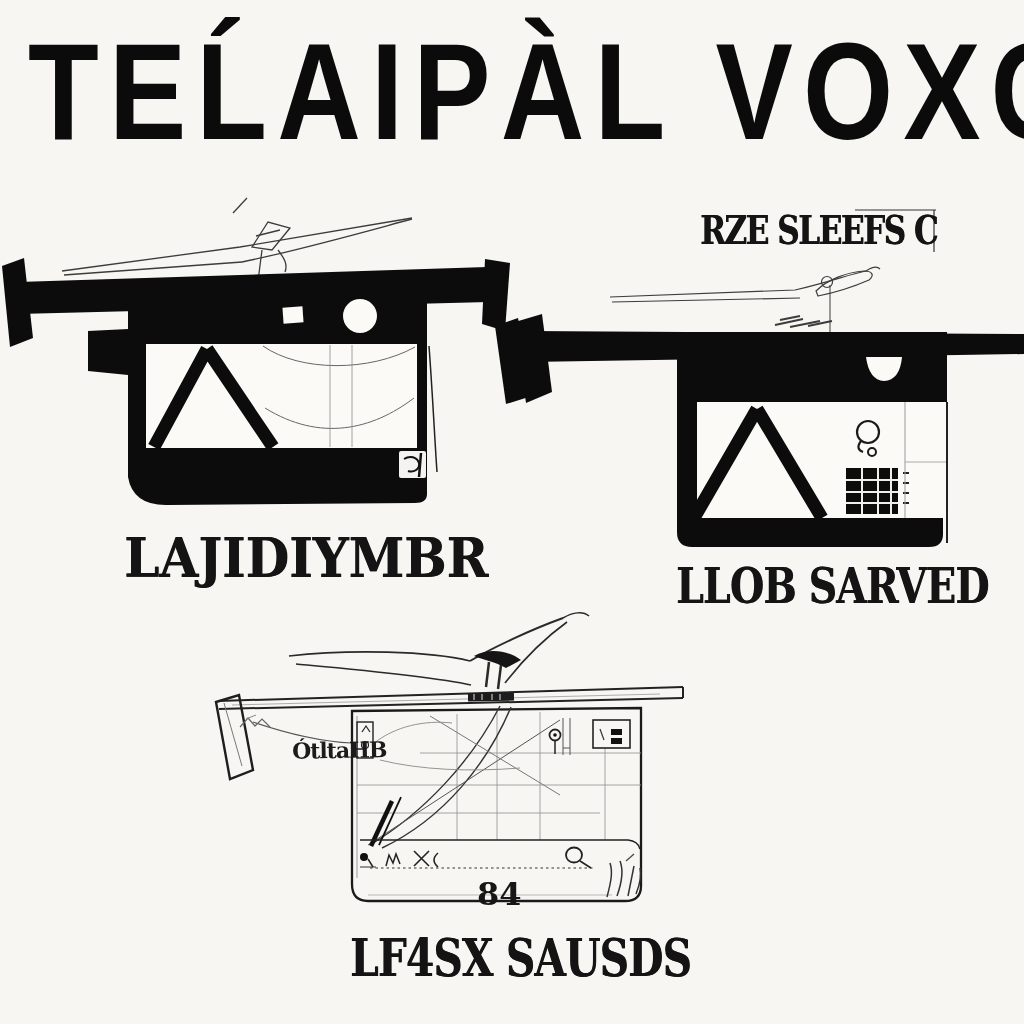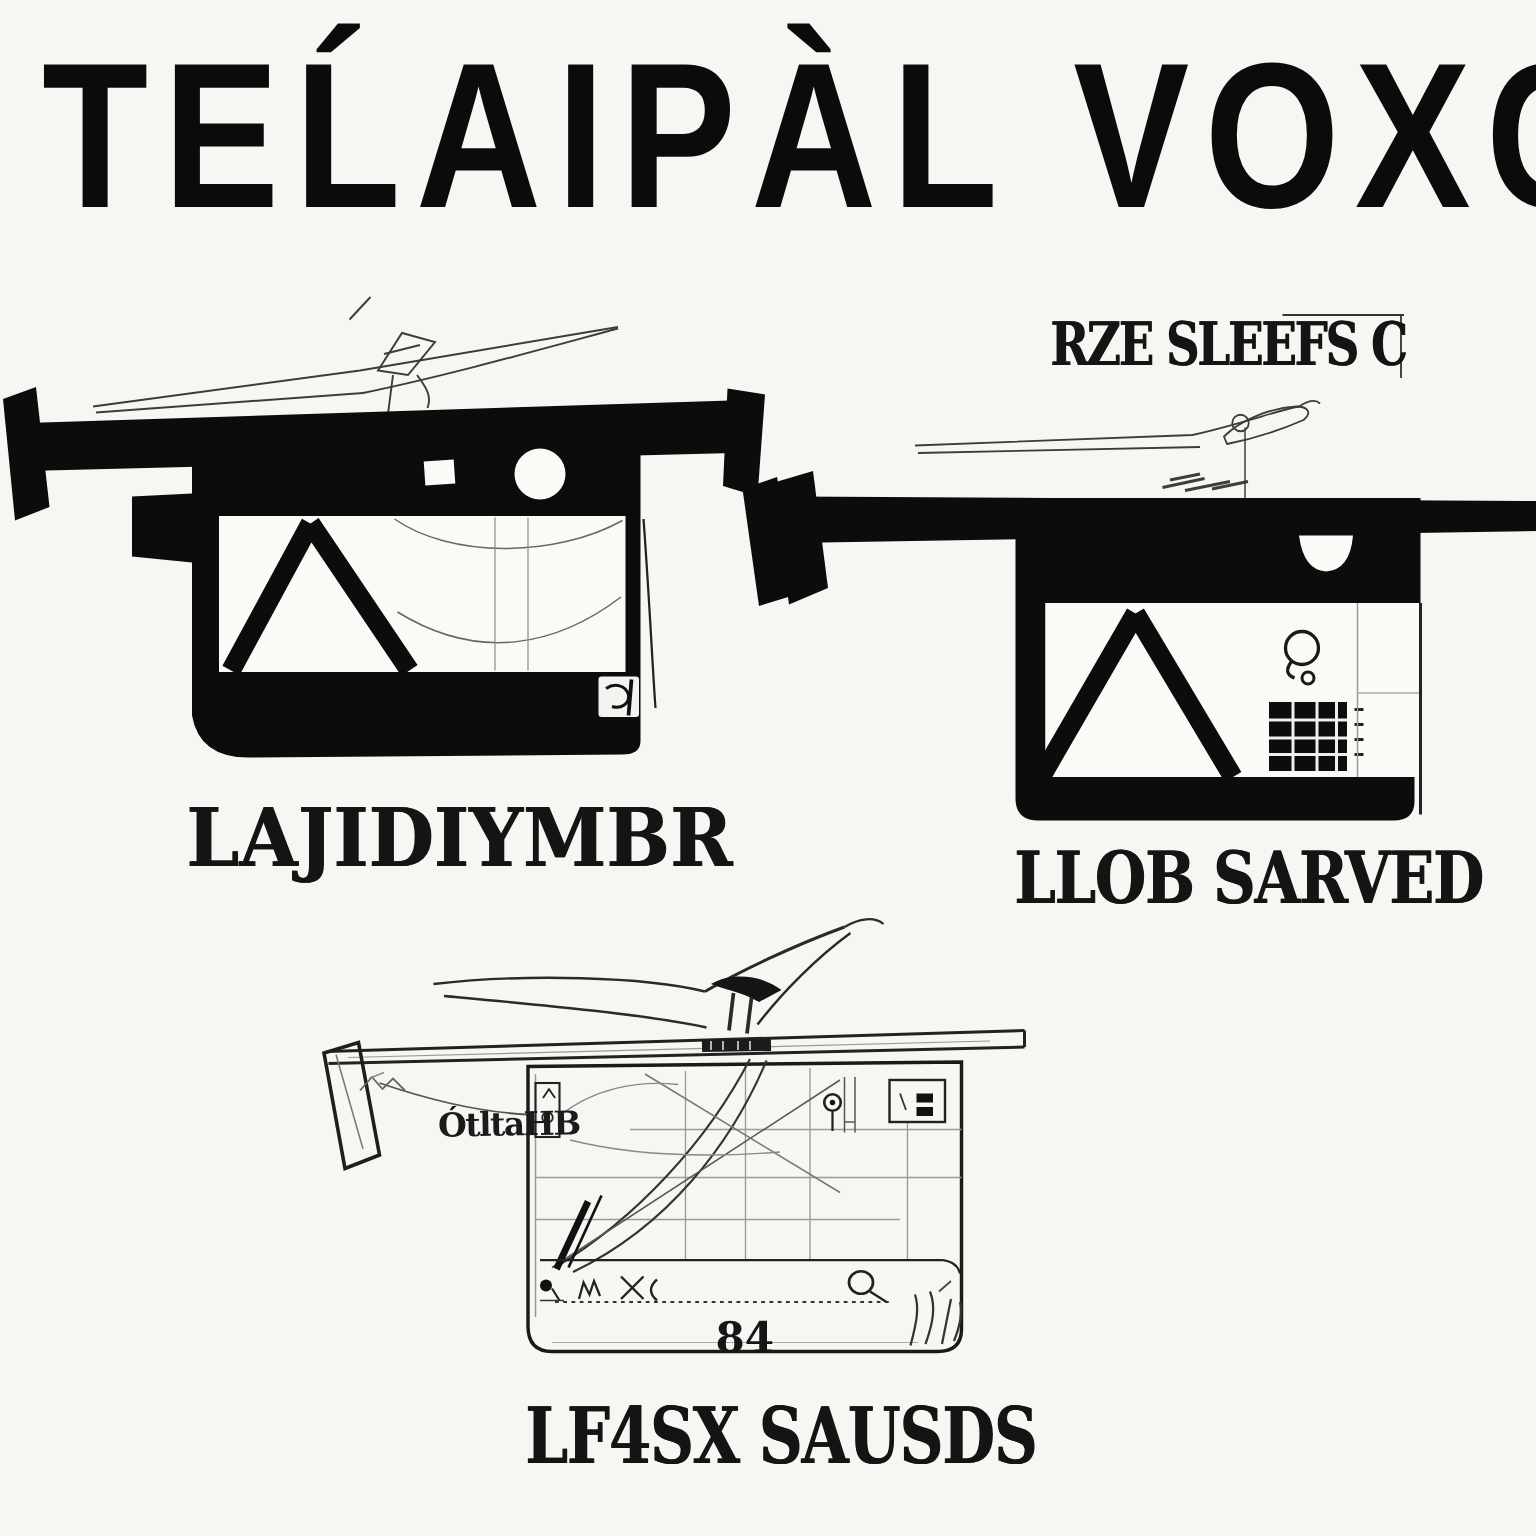--- a/index.html
+++ b/index.html
@@ -21,21 +21,21 @@
   .cap-topright{left:700px;top:210px;font-size:40px;letter-spacing:-2px;transform:scaleX(0.78);}
   .lab-left{left:124px;top:531px;font-size:54px;letter-spacing:0px;transform:scaleX(0.93);}
   .lab-right{left:676px;top:562px;font-size:48px;letter-spacing:-1px;transform:scaleX(0.82);}
   .lab-bottom{left:350px;top:932px;font-size:52px;letter-spacing:-1px;transform:scaleX(0.78);}
   .inner-glyphs{
     position:absolute;left:292px;top:737px;font-size:22px;letter-spacing:-1px;
     font-family:"DejaVu Serif",serif;font-weight:bold;color:#1b1b1b;
     transform:rotate(-1deg);
   }
   .inner-number{
-    position:absolute;left:477px;top:875px;font-size:28px;
+    position:absolute;left:477px;top:875px;font-size:32px;
     font-family:"DejaVu Serif",serif;font-weight:bold;color:#161616;
   }
   svg{position:absolute;display:block;}
   #fig1{left:0;top:195px;}
   #fig2{left:510px;top:200px;}
   #fig3{left:180px;top:598px;}
 </style>
 </head>
 <body>
 

